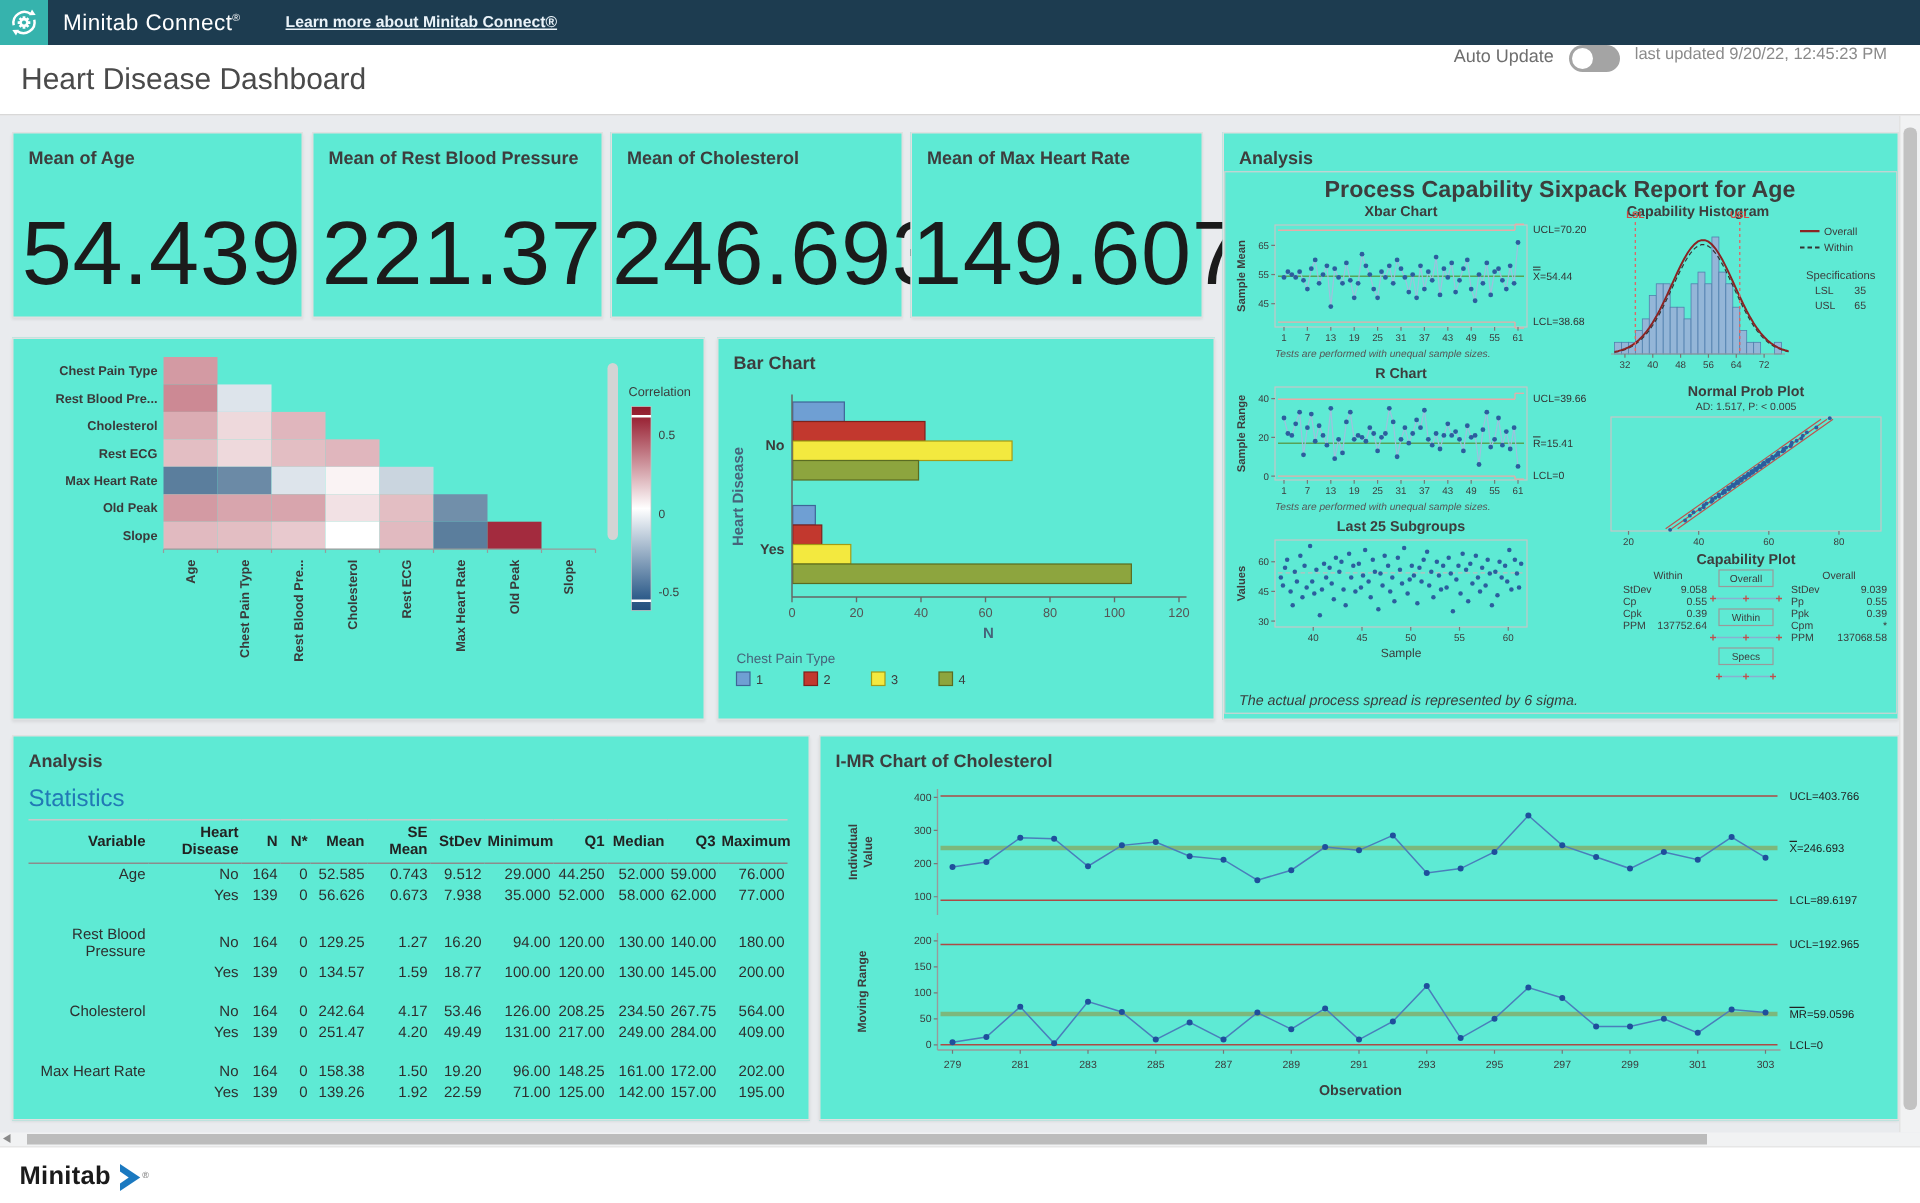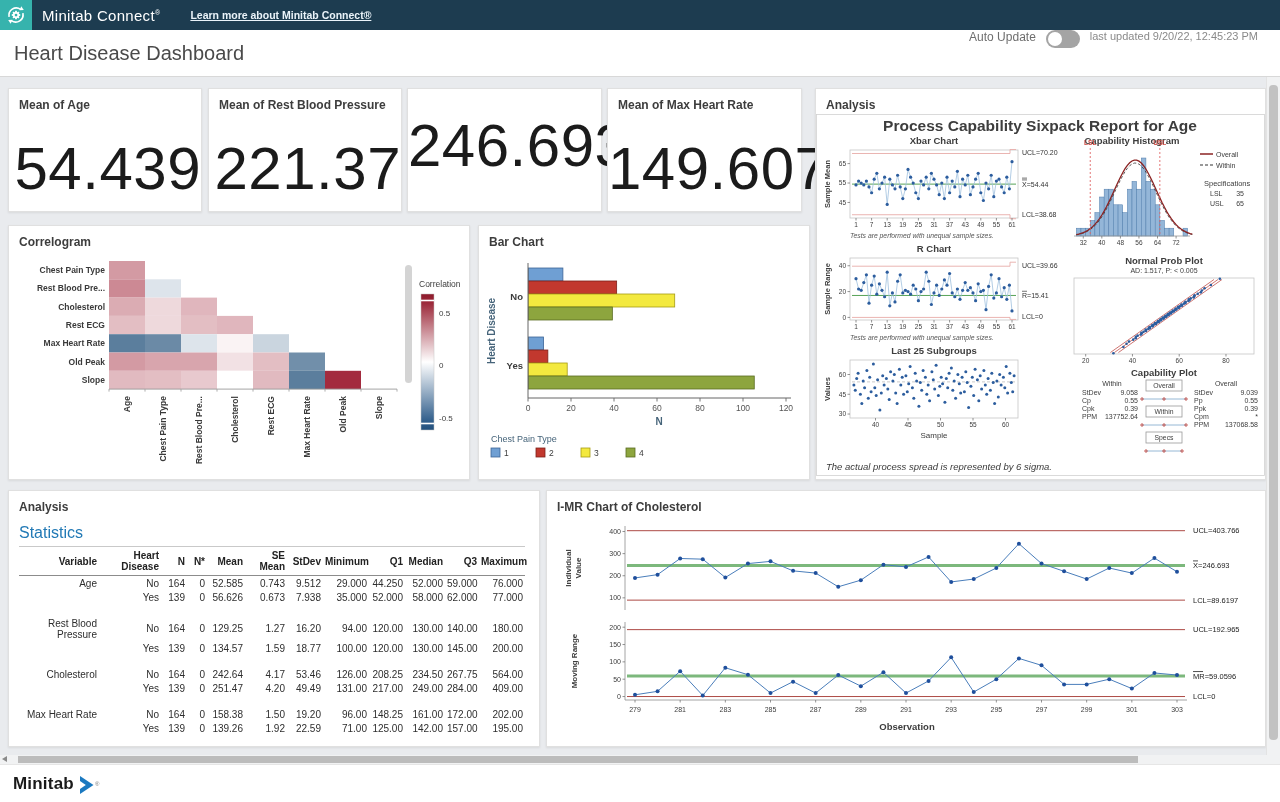--- a/index.html
+++ b/index.html
@@ -10,21 +10,21 @@
   .brand{color:#fff;font-size:15px;margin-left:10px;letter-spacing:.3px}
   .brand sup{font-size:7px}
   .navlink{color:#eaf3f9;font-size:10.5px;margin-left:30px;font-weight:bold}
   .pageheader{position:absolute;left:0;top:30px;width:1280px;height:46px;background:#fff;border-bottom:1px solid #d8d8d8;display:flex;align-items:center;z-index:5}
   .pagetitle{font-size:20px;color:#4a4a4a;margin-left:14px;font-weight:normal}
   .header-right{position:absolute;right:22px;top:0;height:46px;display:flex;align-items:flex-start;gap:10px}
   .autolabel{font-size:12px;color:#6e6e6e}
   .toggle{width:34px;height:18px;border-radius:9px;background:#a4a4a4;position:relative;cursor:pointer}
   .knob{width:14px;height:14px;border-radius:50%;background:#fff;position:absolute;left:2px;top:2px}
   .updated{font-size:11px;color:#8a8a8a}
-  .panel{position:absolute;background:#ffffff;border:1px solid #e0e0e0;box-shadow:0 1px 2px rgba(0,0,0,.08)}
+  .panel{position:absolute;background:#5eead4;border:1px solid #e0e0e0;box-shadow:0 1px 2px rgba(0,0,0,.08)}
   .ptitle{font-size:12px;font-weight:bold;color:#3d3d3d;padding:9px 10px 0}
   #p-age{left:8px;top:88px;width:192px;height:122px}
   #p-rbp{left:208px;top:88px;width:192px;height:122px}
   #p-chol{left:407px;top:88px;width:193px;height:122px}
   #p-mhr{left:607px;top:88px;width:193px;height:122px}
   #p-sixpack{left:815px;top:88px;width:449px;height:390px}
   #p-correlogram{left:8px;top:225px;width:460px;height:253px}
   #p-bar{left:478px;top:225px;width:330px;height:253px}
   #p-stats{left:8px;top:490px;width:530px;height:255px}
   #p-imr{left:546px;top:490px;width:718px;height:255px}
@@ -87,20 +87,21 @@
 
 <div class="panel" id="p-age">
   <div class="ptitle">Mean of Age</div>
   <div class="kpi-value">54.439</div>
 </div>
 <div class="panel" id="p-rbp">
   <div class="ptitle">Mean of Rest Blood Pressure</div>
   <div class="kpi-value">221.37</div>
 </div>
 <div class="panel" id="p-chol">
+  <div class="ptitle">Mean of Cholesterol</div>
   <div class="kpi-value">246.693</div>
 </div>
 <div class="panel" id="p-mhr">
   <div class="ptitle">Mean of Max Heart Rate</div>
   <div class="kpi-value">149.607</div>
 </div>
 
 <div class="panel" id="p-sixpack">
   <div class="ptitle">Analysis</div>
   <svg id="svg-sixpack" width="449" height="362" viewBox="0 0 449 362" style="margin-top:2px">
@@ -629,21 +630,20 @@
       <line x1="330" y1="335" x2="330" y2="339" stroke="#c0504d" stroke-width="0.9"></line>
       <line x1="346" y1="337" x2="350" y2="337" stroke="#c0504d" stroke-width="0.9"></line>
       <line x1="348" y1="335" x2="348" y2="339" stroke="#c0504d" stroke-width="0.9"></line>
       <line x1="364" y1="337" x2="368" y2="337" stroke="#c0504d" stroke-width="0.9"></line>
       <line x1="366" y1="335" x2="366" y2="339" stroke="#c0504d" stroke-width="0.9"></line>
       <text x="10" y="356" font-size="9.5" fill="#3a3a3a" font-style="italic">The actual process spread is represented by 6 sigma.</text>
     </svg>
 </div>
 
 <div class="panel" id="p-correlogram">
-  <div class="ptitle">Correlogram</div>
   <svg id="svg-correlogram" width="452" height="222" viewBox="0 0 452 222" style="margin-top:2px">
       <rect x="100" y="10" width="36" height="18.3" fill="rgb(211,154,163)"></rect>
       <rect x="100" y="28.3" width="36" height="18.3" fill="rgb(204,137,148)"></rect>
       <rect x="136" y="28.3" width="36" height="18.3" fill="rgb(221,228,235)"></rect>
       <rect x="100" y="46.6" width="36" height="18.3" fill="rgb(219,172,179)"></rect>
       <rect x="136" y="46.6" width="36" height="18.3" fill="rgb(238,217,220)"></rect>
       <rect x="172" y="46.6" width="36" height="18.3" fill="rgb(224,182,189)"></rect>
       <rect x="100" y="64.9" width="36" height="18.3" fill="rgb(227,190,195)"></rect>
       <rect x="136" y="64.9" width="36" height="18.3" fill="rgb(238,217,220)"></rect>
       <rect x="172" y="64.9" width="36" height="18.3" fill="rgb(227,190,195)"></rect>

